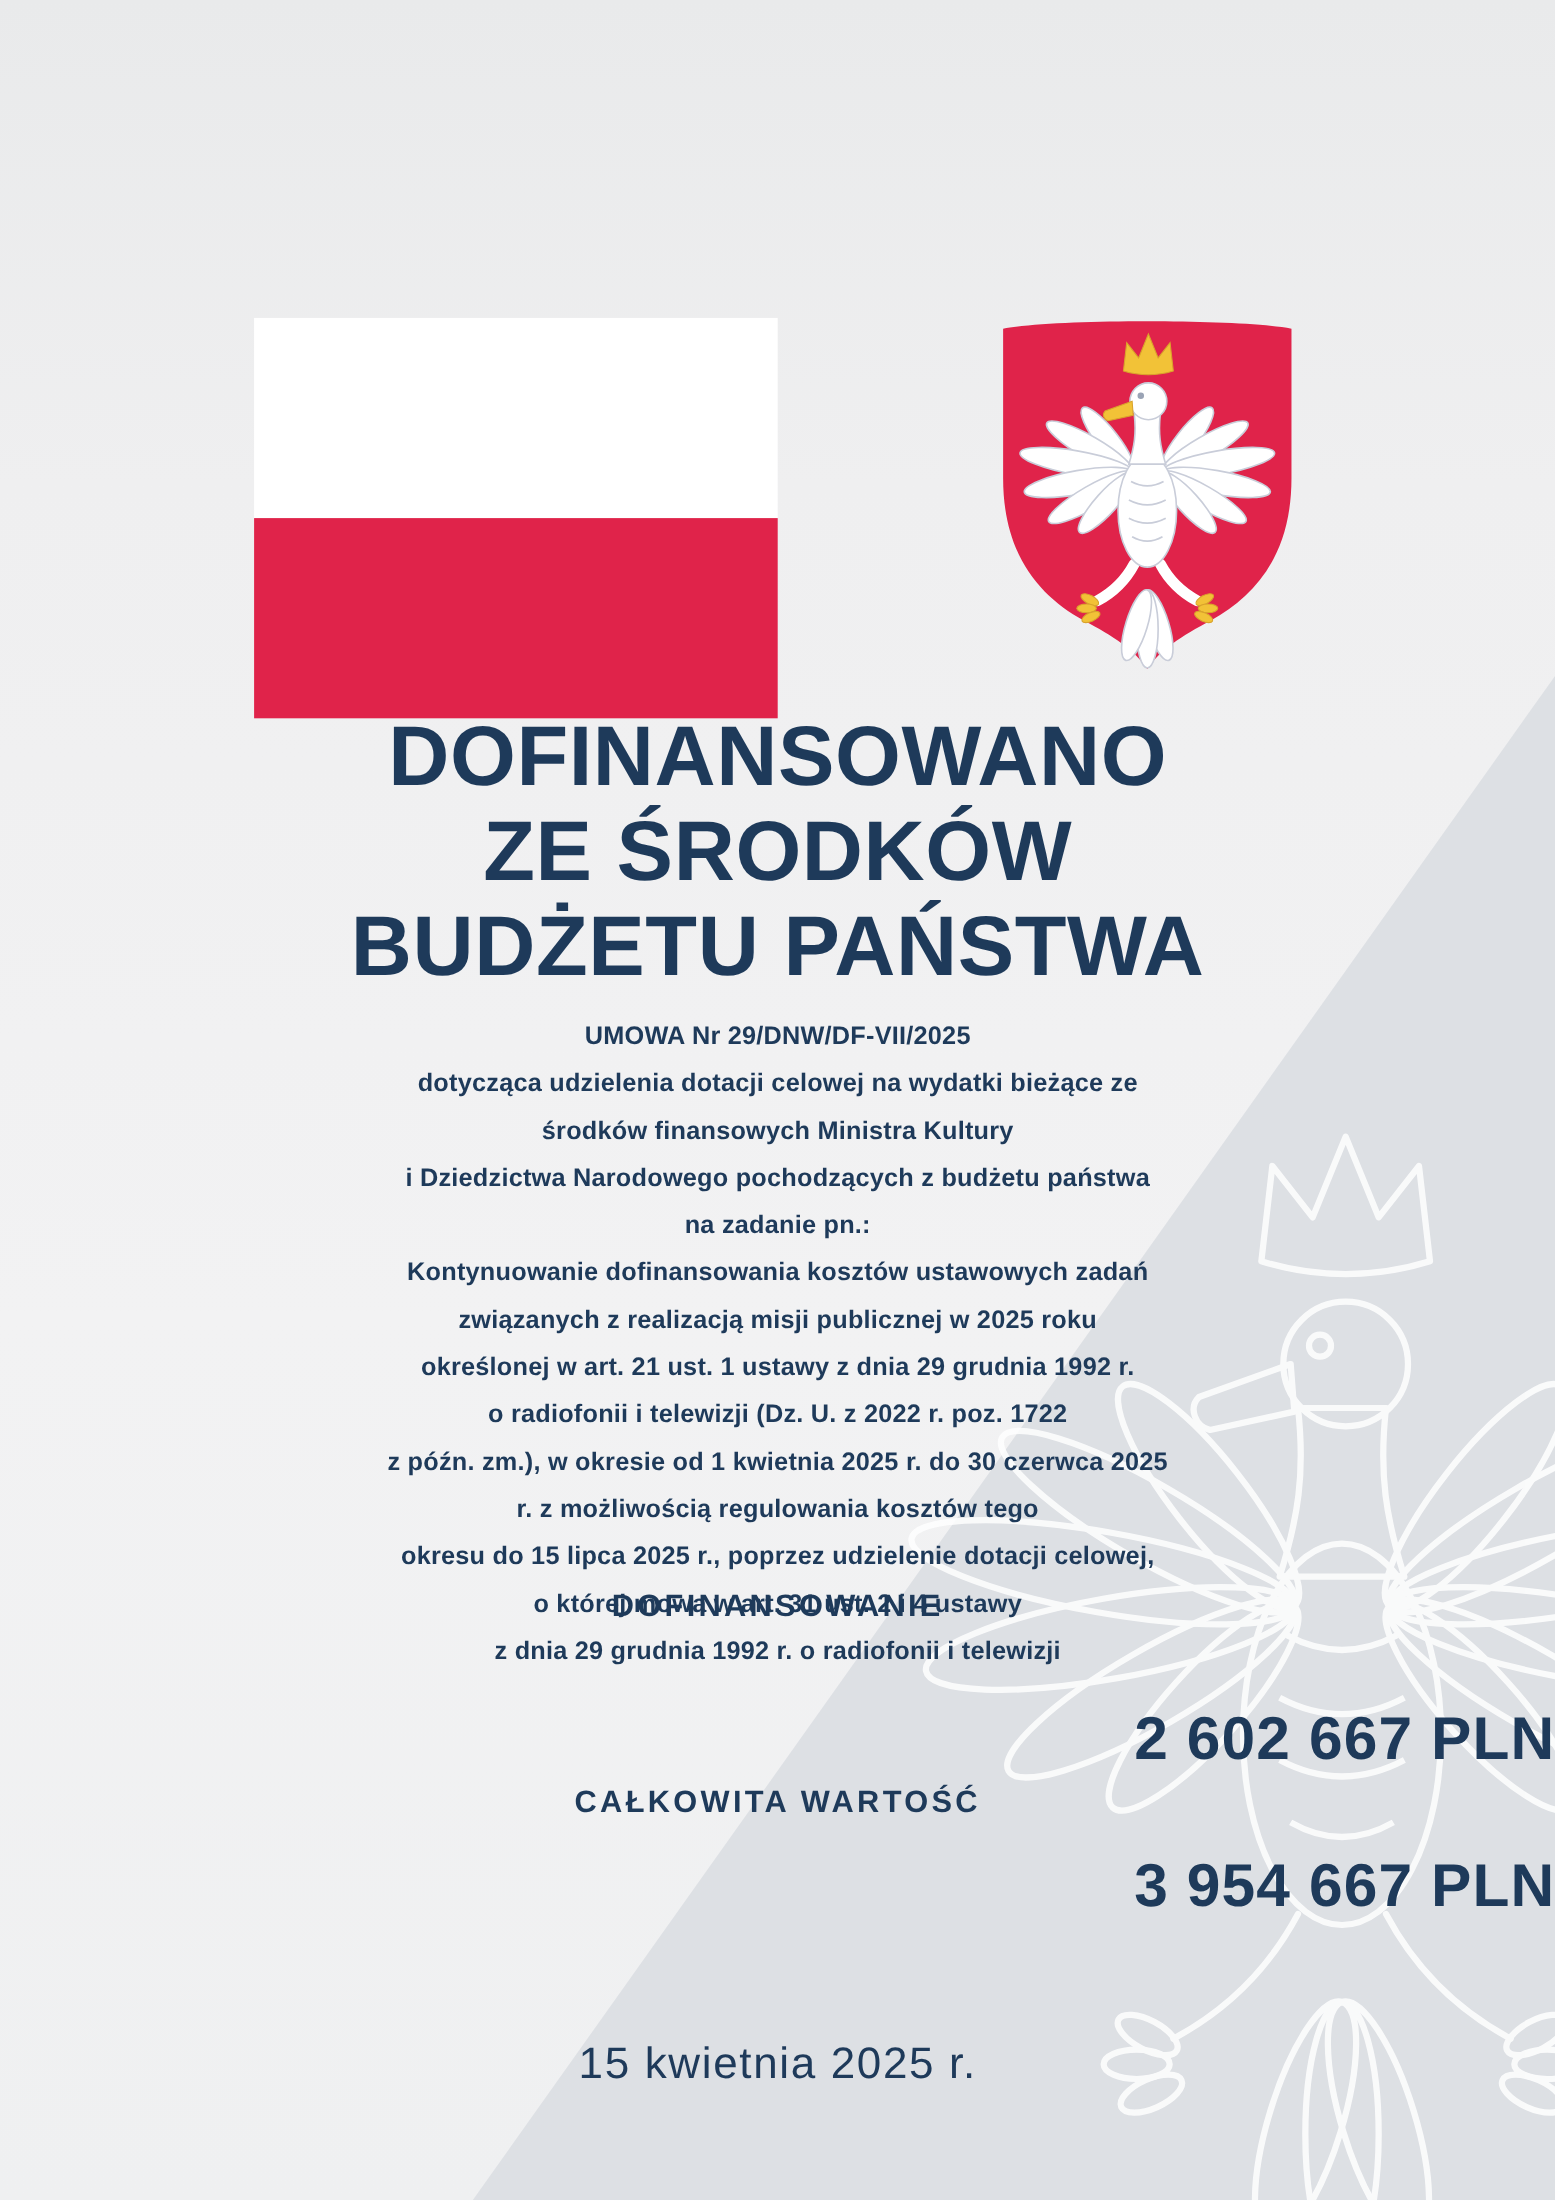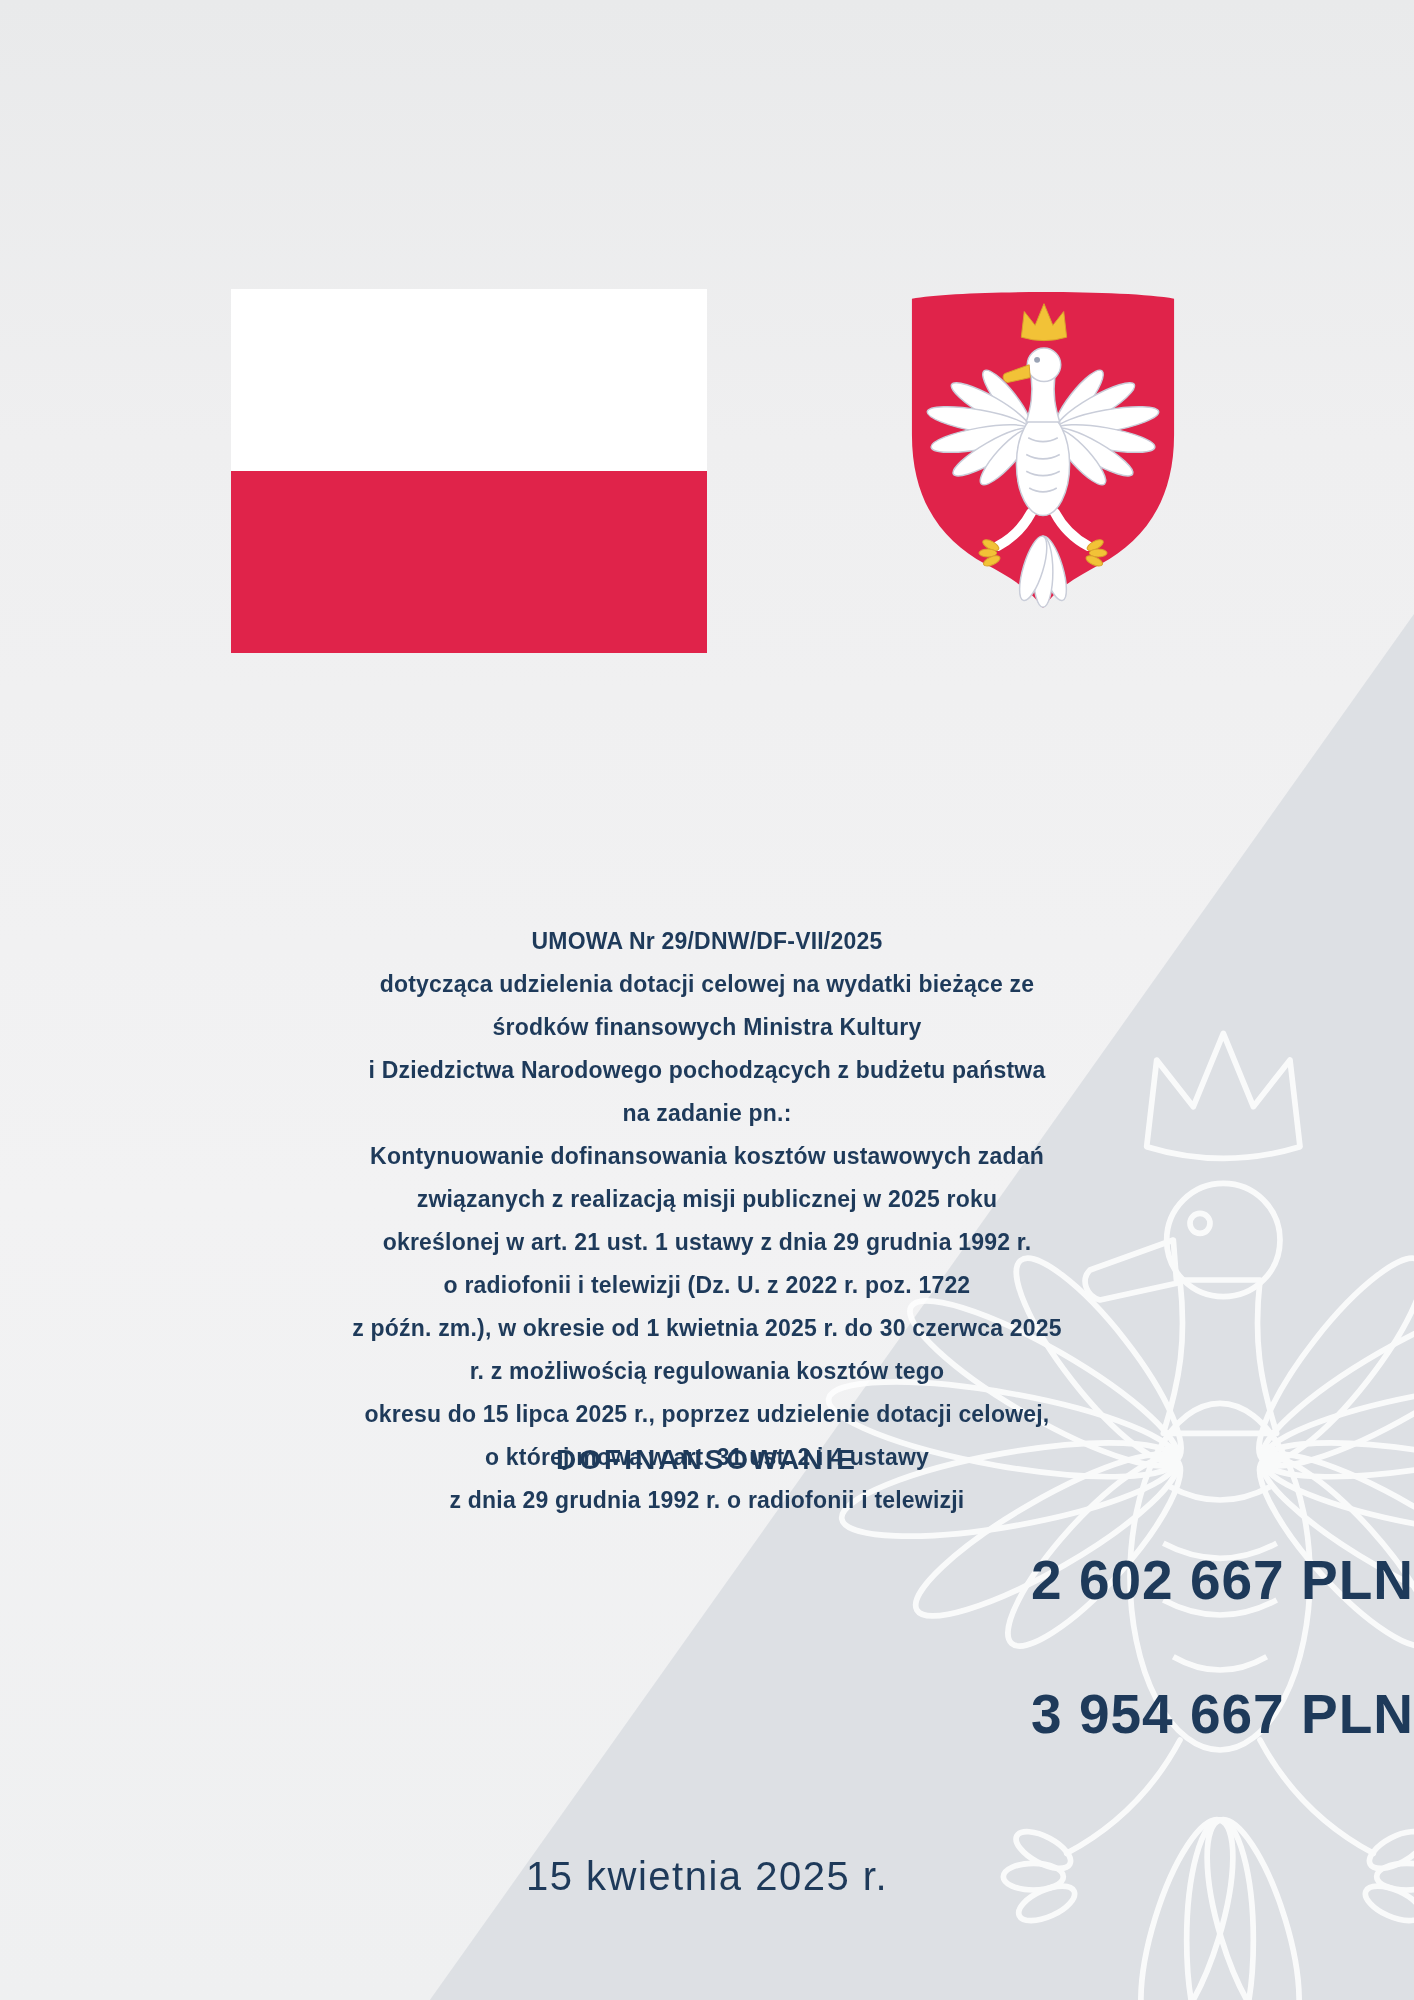--- a/index.html
+++ b/index.html
@@ -203,36 +203,40 @@
         <circle class="white-part" cx="151" cy="84" r="17"></circle>
 
         <path class="gold-part" d="M136 84 L111 93 C108 96 110 101 114 102 L137 97 Z"></path>
         <circle class="eye" cx="144" cy="79" r="3"></circle>
 
         <path class="gold-part" d="M128 56 L131 30 L142 44 L151 22 L160 44 L171 30 L174 56 Q151 63 128 56 Z"></path>
       </g>
     </svg>
   </div>
 
+  <h1 class="txt title" style="margin:0;">DOFINANSOWANO
+ZE ŚRODKÓW
+BUDŻETU PAŃSTWA</h1>
 
   <p class="txt agreement" style="margin:0;">UMOWA Nr 29/DNW/DF-VII/2025
 dotycząca udzielenia dotacji celowej na wydatki bieżące ze
 środków finansowych Ministra Kultury
 i Dziedzictwa Narodowego pochodzących z budżetu państwa
 na zadanie pn.:
 Kontynuowanie dofinansowania kosztów ustawowych zadań
 związanych z realizacją misji publicznej w 2025 roku
 określonej w art. 21 ust. 1 ustawy z dnia 29 grudnia 1992 r.
 o radiofonii i telewizji (Dz. U. z 2022 r. poz. 1722
 z późn. zm.), w okresie od 1 kwietnia 2025 r. do 30 czerwca 2025
 r. z możliwością regulowania kosztów tego
 okresu do 15 lipca 2025 r., poprzez udzielenie dotacji celowej,
 o której mowa w art. 31 ust. 2 i 4 ustawy
 z dnia 29 grudnia 1992 r. o radiofonii i telewizji</p>
 
   <div class="txt label-small funding-label">DOFINANSOWANIE</div>
   <div class="txt amount funding-amount">2 602 667 PLN</div>
 
+  <div class="txt label-small total-label">CAŁKOWITA WARTOŚĆ</div>
   <div class="txt amount total-amount">3 954 667 PLN</div>
 
   <div class="txt date-value">15 kwietnia 2025 r.</div>
 
 </div>
 
 </body></html>

